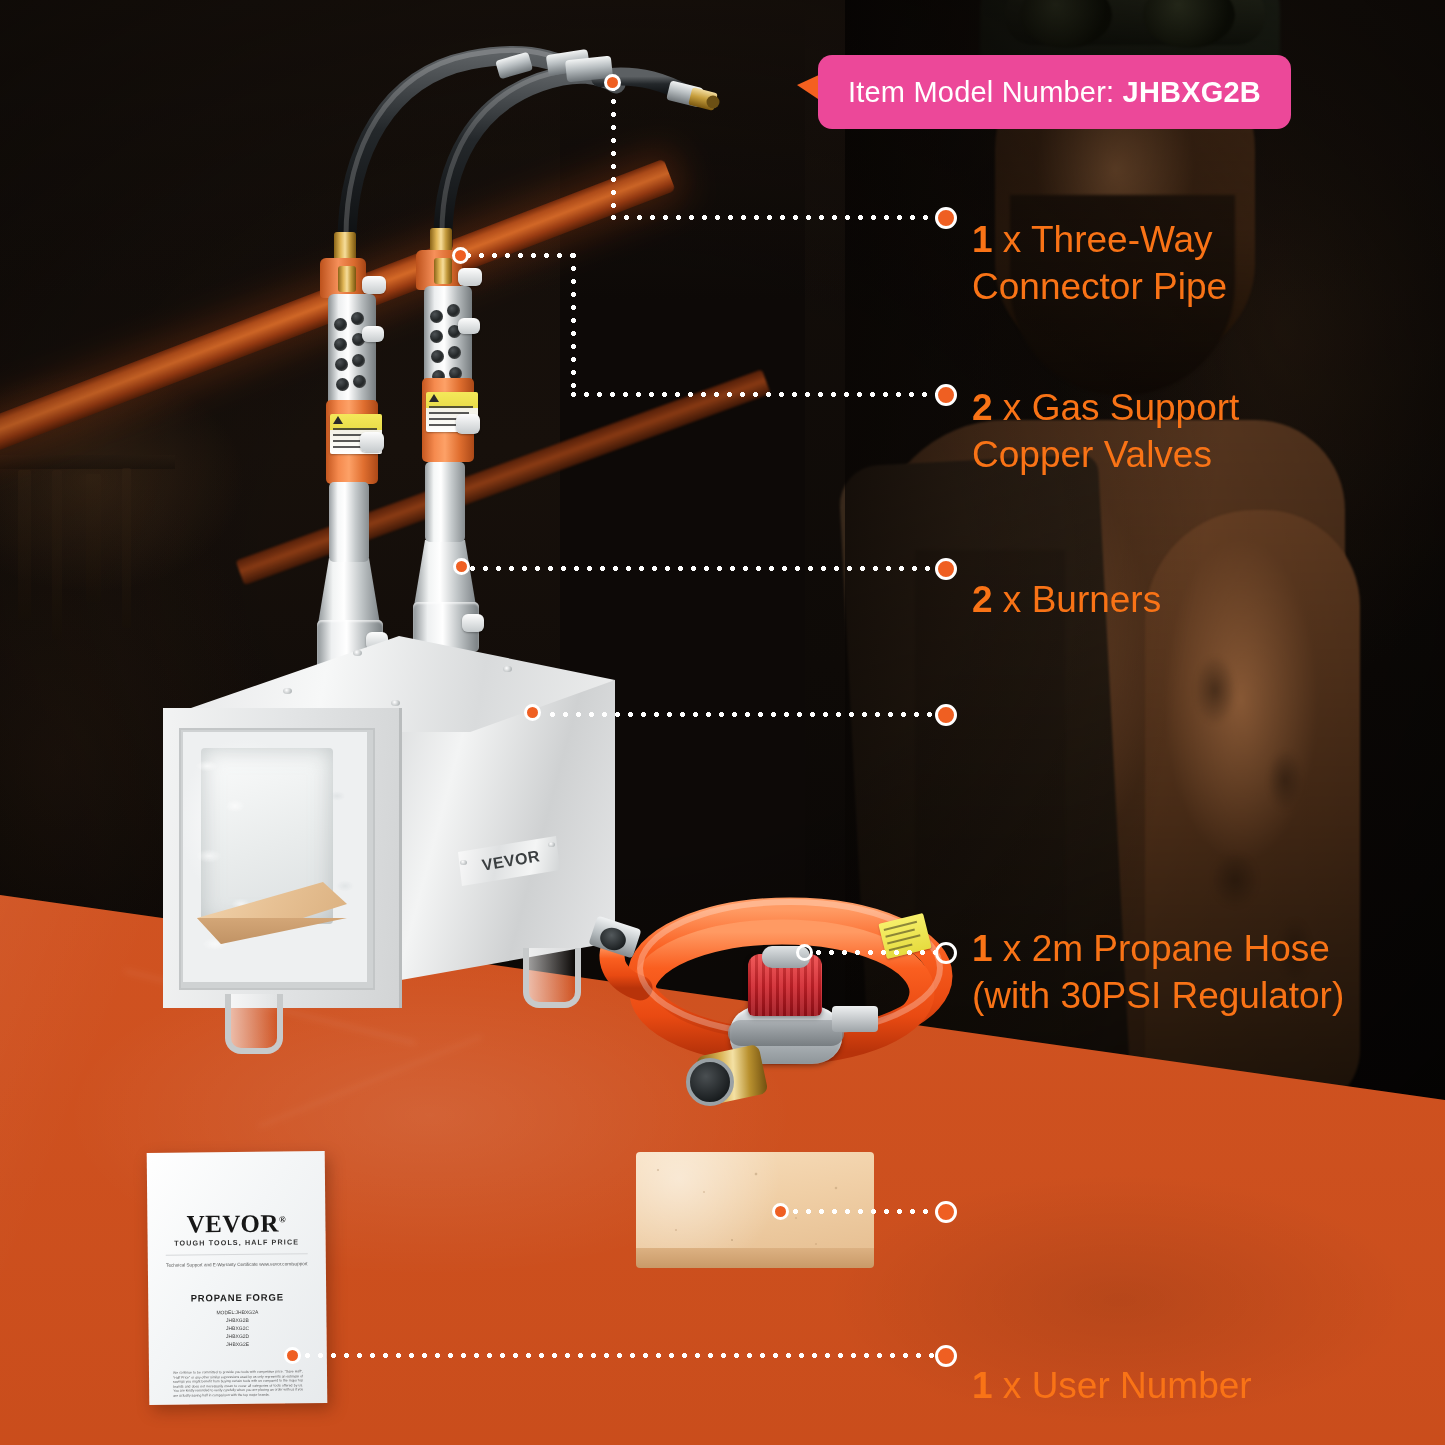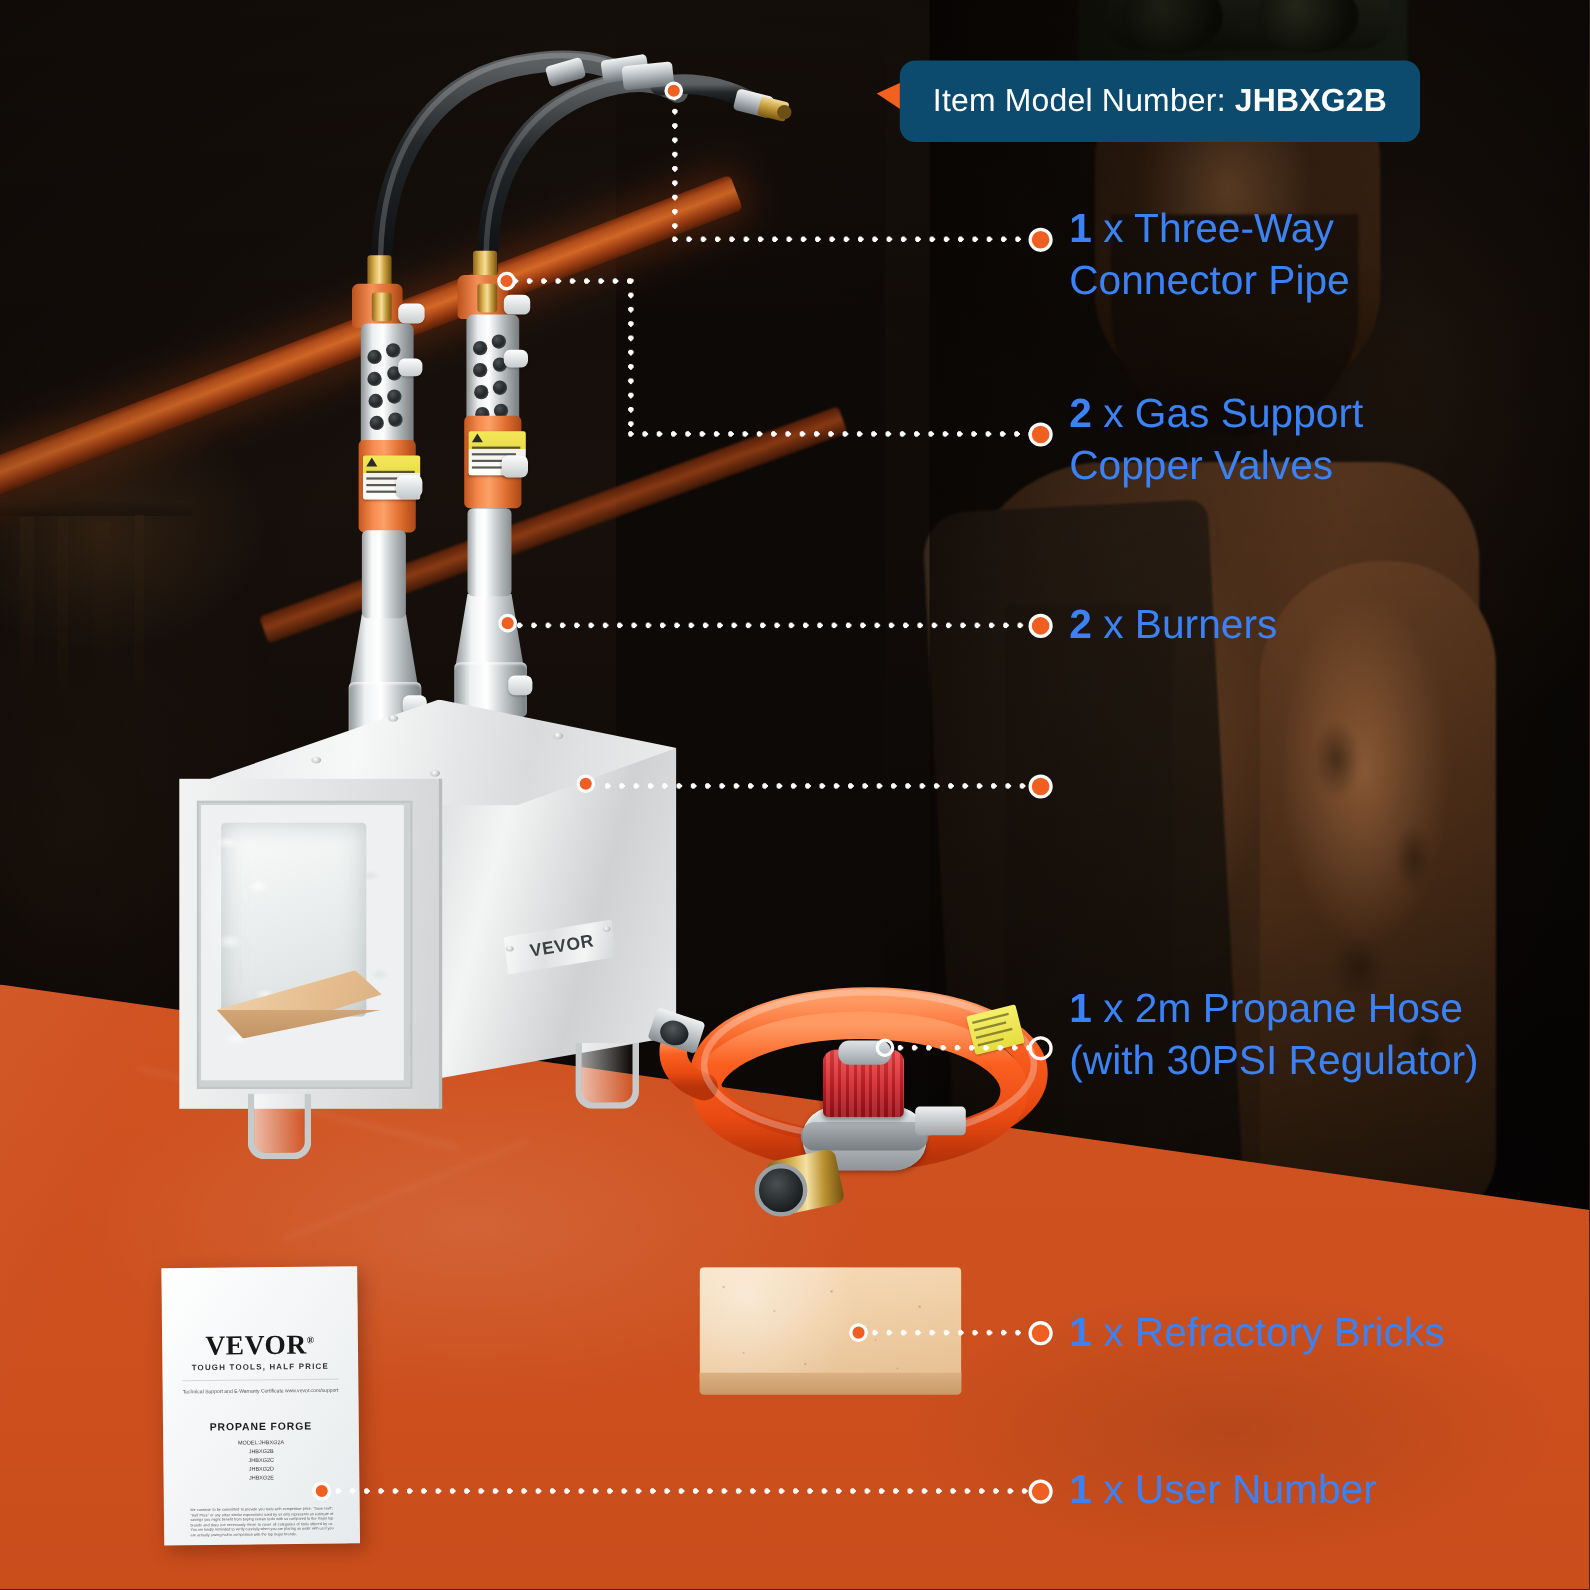--- a/index.html
+++ b/index.html
@@ -244,28 +244,28 @@
     font-size:7.2px;letter-spacing:1.1px;color:#333;font-weight:bold;}
   .m-rule{position:absolute;left:8px;right:8px;top:92px;height:1px;background:#d6d8da;}
   .m-sup{position:absolute;left:0;right:0;top:100px;text-align:center;font-size:4.6px;color:#555;}
   .m-prod{position:absolute;left:0;right:0;top:130px;text-align:center;
     font-size:9.5px;font-weight:bold;letter-spacing:.8px;color:#1c1c1c;}
   .m-models{position:absolute;left:0;right:0;top:146px;text-align:center;font-size:5px;color:#3a3a3a;line-height:8px;}
   .m-foot{position:absolute;left:14px;right:14px;top:208px;font-size:3.4px;color:#5a5a5a;line-height:4.6px;text-align:justify;}
 
   
   .badge{position:absolute;left:818px;top:55px;height:74px;border-radius:14px;
-    background:#0c4a6e;display:flex;align-items:center;padding:0 30px;}
+    background:#ec4899;display:flex;align-items:center;padding:0 30px;}
   .badge-tail{position:absolute;left:797px;top:74px;width:0;height:0;
     border-top:11px solid transparent;border-bottom:16px solid transparent;border-right:24px solid #f4601f;}
   .badge-txt{color:#fff;font-size:29px;letter-spacing:.2px;white-space:nowrap;}
   .badge-txt b{font-weight:bold;}
 
   
-  .callout{position:absolute;color:#3b82f6;font-size:37px;line-height:47px;white-space:pre-line;}
+  .callout{position:absolute;color:#f97316;font-size:37px;line-height:47px;white-space:pre-line;margin-top:32px;}
   .callout b{font-weight:bold;}
 
   
   .dot-h{position:absolute;height:5px;
     background-image:radial-gradient(circle 2.5px at 2.5px 2.5px,#fff 96%,rgba(255,255,255,0));
     background-size:13px 5px;background-repeat:repeat-x;}
   .dot-v{position:absolute;width:5px;
     background-image:radial-gradient(circle 2.5px at 2.5px 2.5px,#fff 96%,rgba(255,255,255,0));
     background-size:5px 13px;background-repeat:repeat-y;}
   .node{position:absolute;width:22px;height:22px;border-radius:50%;
@@ -531,17 +531,16 @@
 
   <div class="callout" style="left:972px;top:352px;"><b>2</b><span> x </span><span>Gas Support
 Copper Valves</span></div>
 
   <div class="callout" style="left:972px;top:544px;"><b>2</b><span> x </span><span>Burners</span></div>
 
 
   <div class="callout" style="left:972px;top:893px;"><b>1</b><span> x </span><span>2m Propane Hose
 (with 30PSI Regulator)</span></div>
 
-  <div class="callout" style="left:972px;top:1188px;"><b>1</b><span> x </span><span>Refractory Bricks</span></div>
 
   <div class="callout" style="left:972px;top:1330px;"><b>1</b><span> x </span><span>User Number</span></div>
 
 </div>
 
 </body></html>

